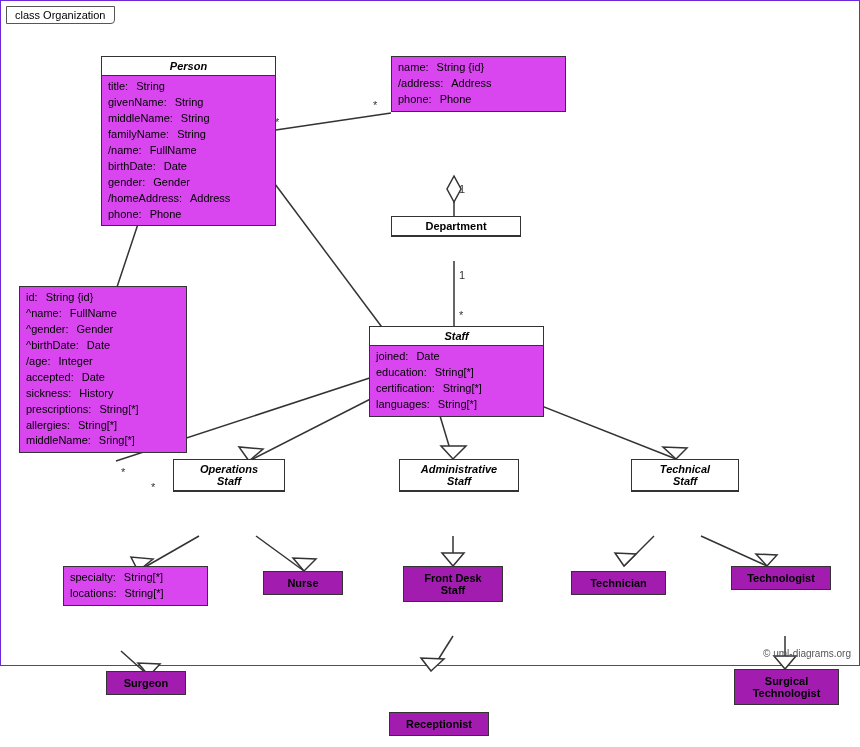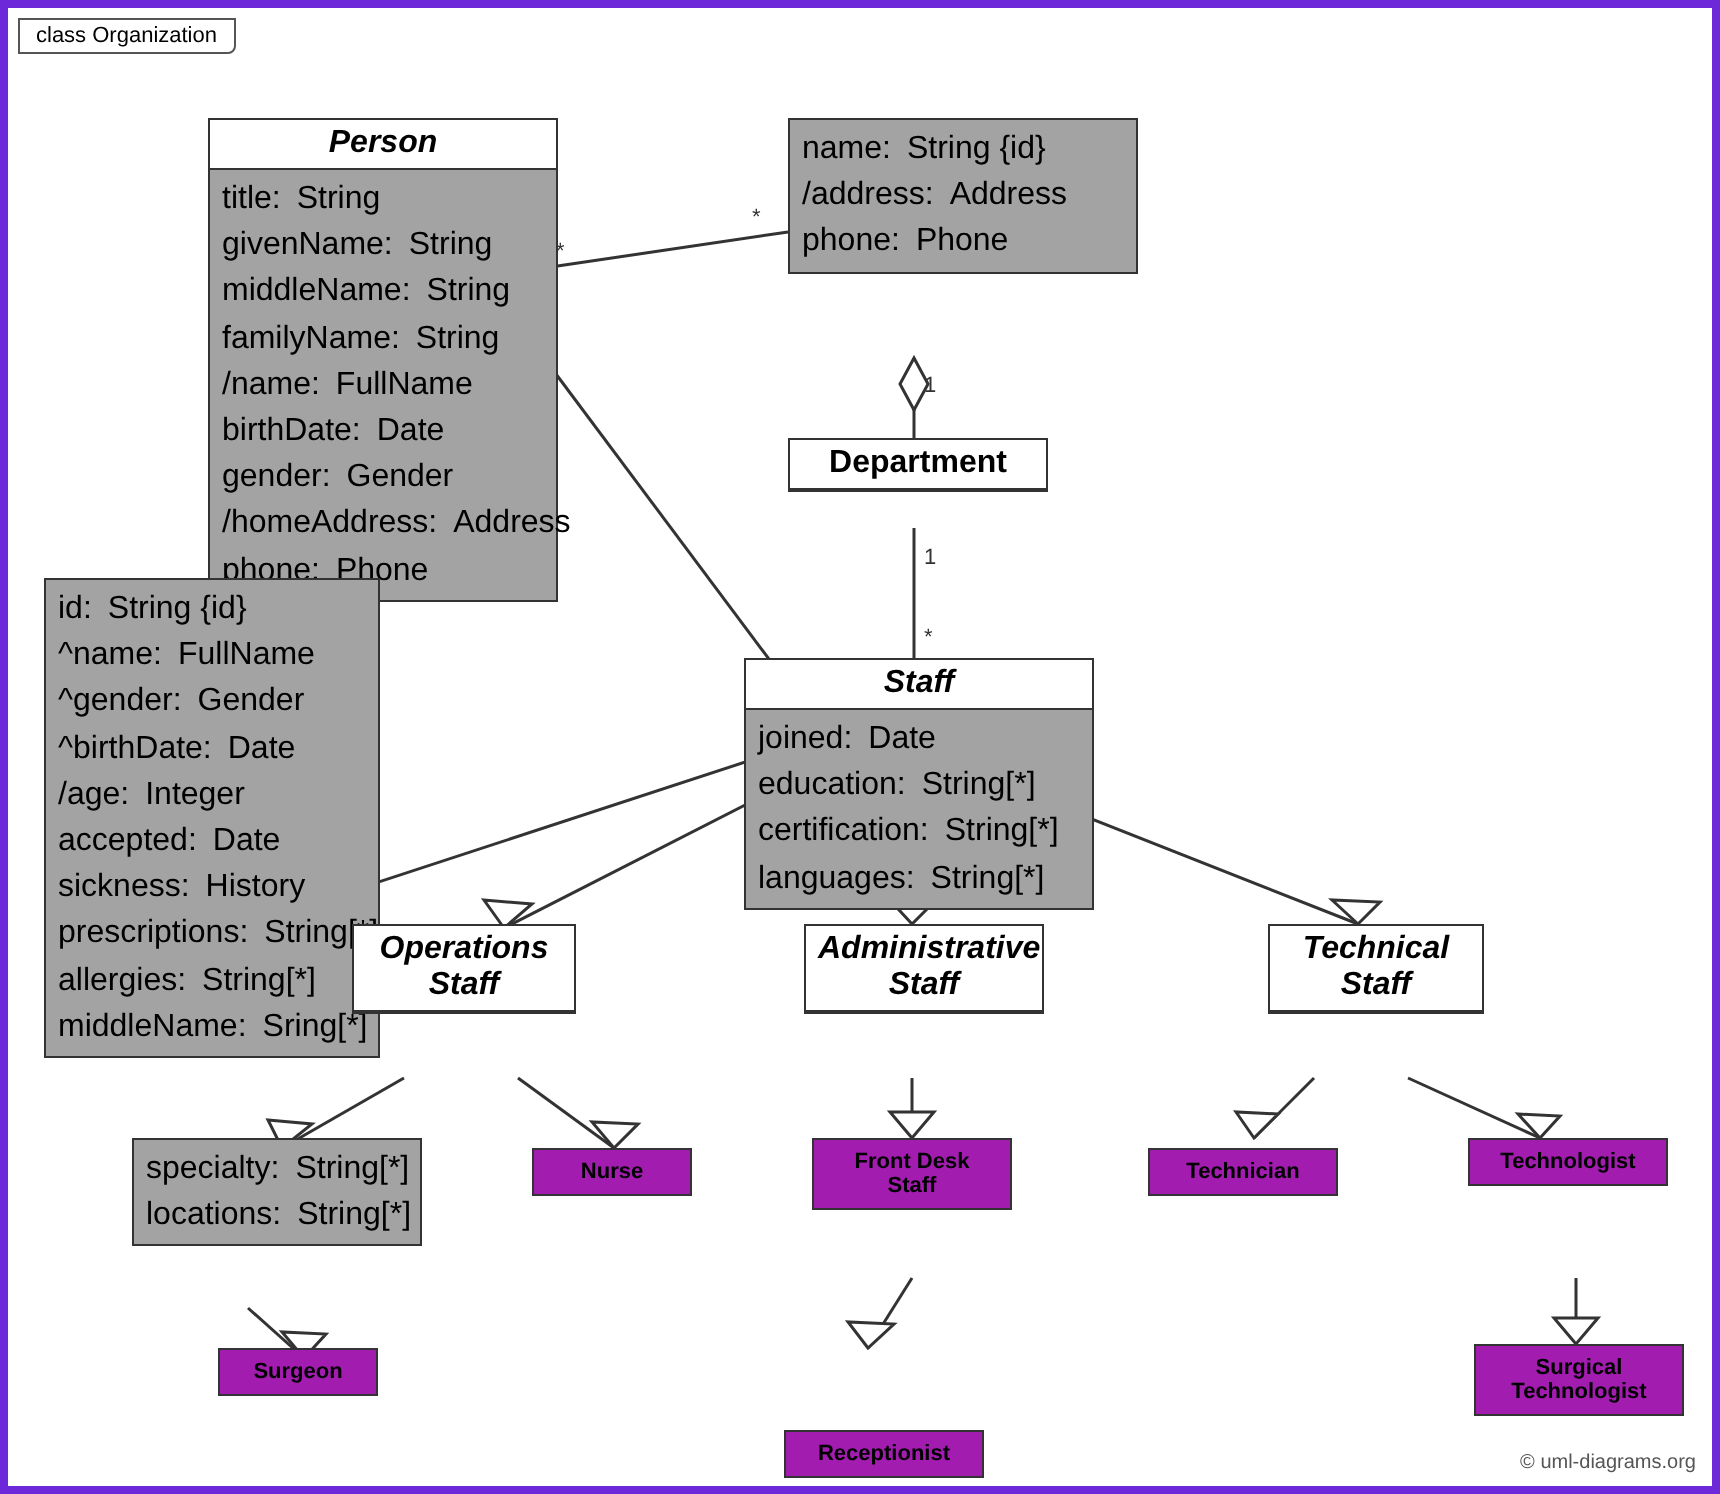--- a/index.html
+++ b/index.html
@@ -8,29 +8,29 @@
       font-family: Arial, sans-serif;
       font-size: 11px;
       width: 860px;
       height: 747px;
       overflow: hidden;
       position: relative;
     }
     #diagram-container {
       position: relative;
       width: 860px;
-      height: 747px;
+      height: 666px;
       background: #fff;
-      border: 4px solid #6d28d9;
+      border: 1px solid #6d28d9;
     }
     .class-box {
       position: absolute;
       border: 1.5px solid #333;
-      background: #a3a3a3;
-      font-size: 16px;
+      background: #d946ef;
+      font-size: 11px;
     }
     .class-box .class-title {
       background: #fff;
       border-bottom: 1.5px solid #333;
       text-align: center;
       padding: 3px 6px;
       font-weight: bold;
     }
     .class-box .class-title.italic {
       font-style: italic;

